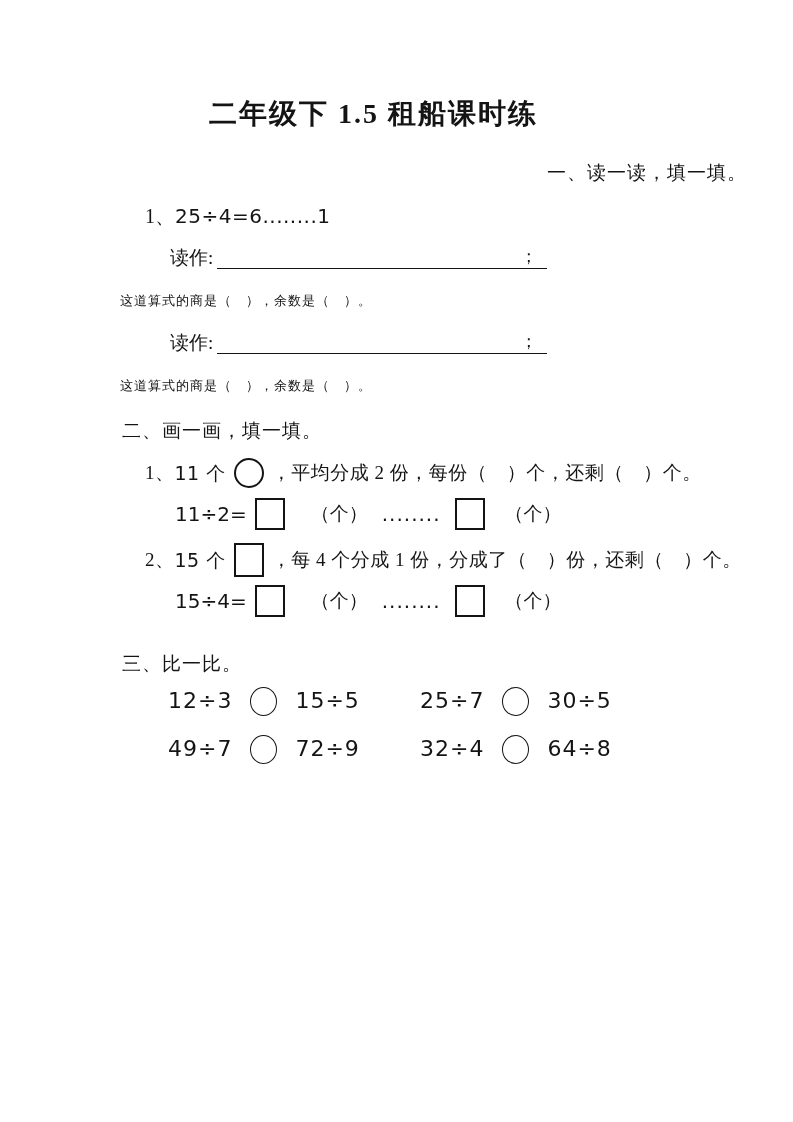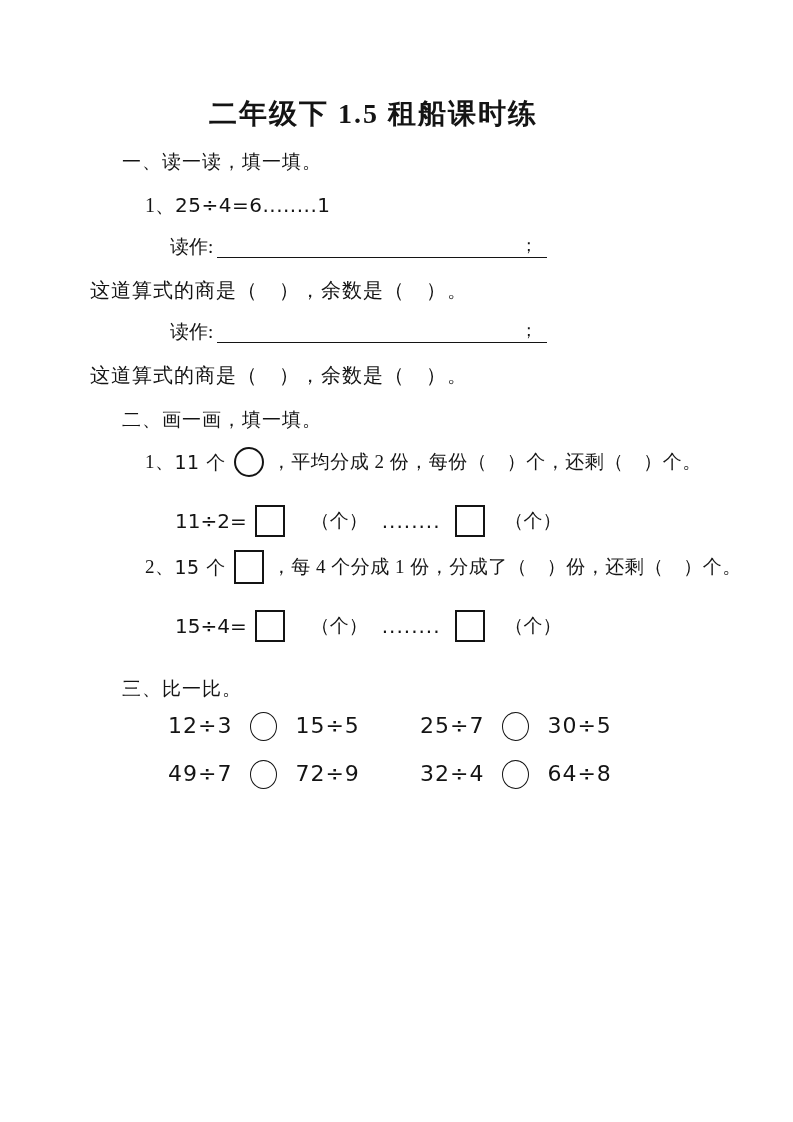--- a/index.html
+++ b/index.html
@@ -20,21 +20,21 @@
     line-height:38px;
     font-family:"Liberation Serif", serif;
   }
 
   .sec-heading {
     margin-left:122px;
     font-size:19px;
     line-height:24px;
     letter-spacing:1px;
   }
-  .sec1-heading { margin-top:17px; }
+  .sec1-heading { margin-top:28px;text-align:right; }
 
   .num-font { font-family:"DejaVu Sans", sans-serif; }
 
   .eq-line {
     margin-left:145px;
     margin-top:19px;
     font-size:20px;
     line-height:24px;
   }
   .eq-line .eq { font-family:"DejaVu Sans", sans-serif; letter-spacing:0.5px; }
@@ -52,23 +52,23 @@
     width:330px;
     border-bottom:1.6px solid #141414;
     text-align:right;
     padding-right:10px;
     margin-left:4px;
     font-size:17px;
     line-height:22px;
   }
 
   .fill-line {
-    margin-left:90px;
+    margin-left:120px;
     margin-top:19px;
-    font-size:20px;
+    font-size:13px;
     line-height:24px;
     letter-spacing:1px;
   }
 
   .sec2-heading { margin-top:21px; }
 
   .draw-item {
     margin-left:145px;
     margin-top:13px;
     font-size:19px;
@@ -92,21 +92,21 @@
     display:inline-block;
     width:30px; height:34px;
     border:2px solid #141414;
     margin:0 8px;
     flex:0 0 auto;
     background:#fff;
   }
 
   .formula-row {
     margin-left:175px;
-    margin-top:26px;
+    margin-top:8px;
     display:flex;
     align-items:center;
     font-size:20px;
     line-height:32px;
     white-space:nowrap;
   }
   .formula-row .lhs { font-family:"DejaVu Sans", sans-serif; }
   .answer-box {
     display:inline-block;
     width:30px; height:32px;

